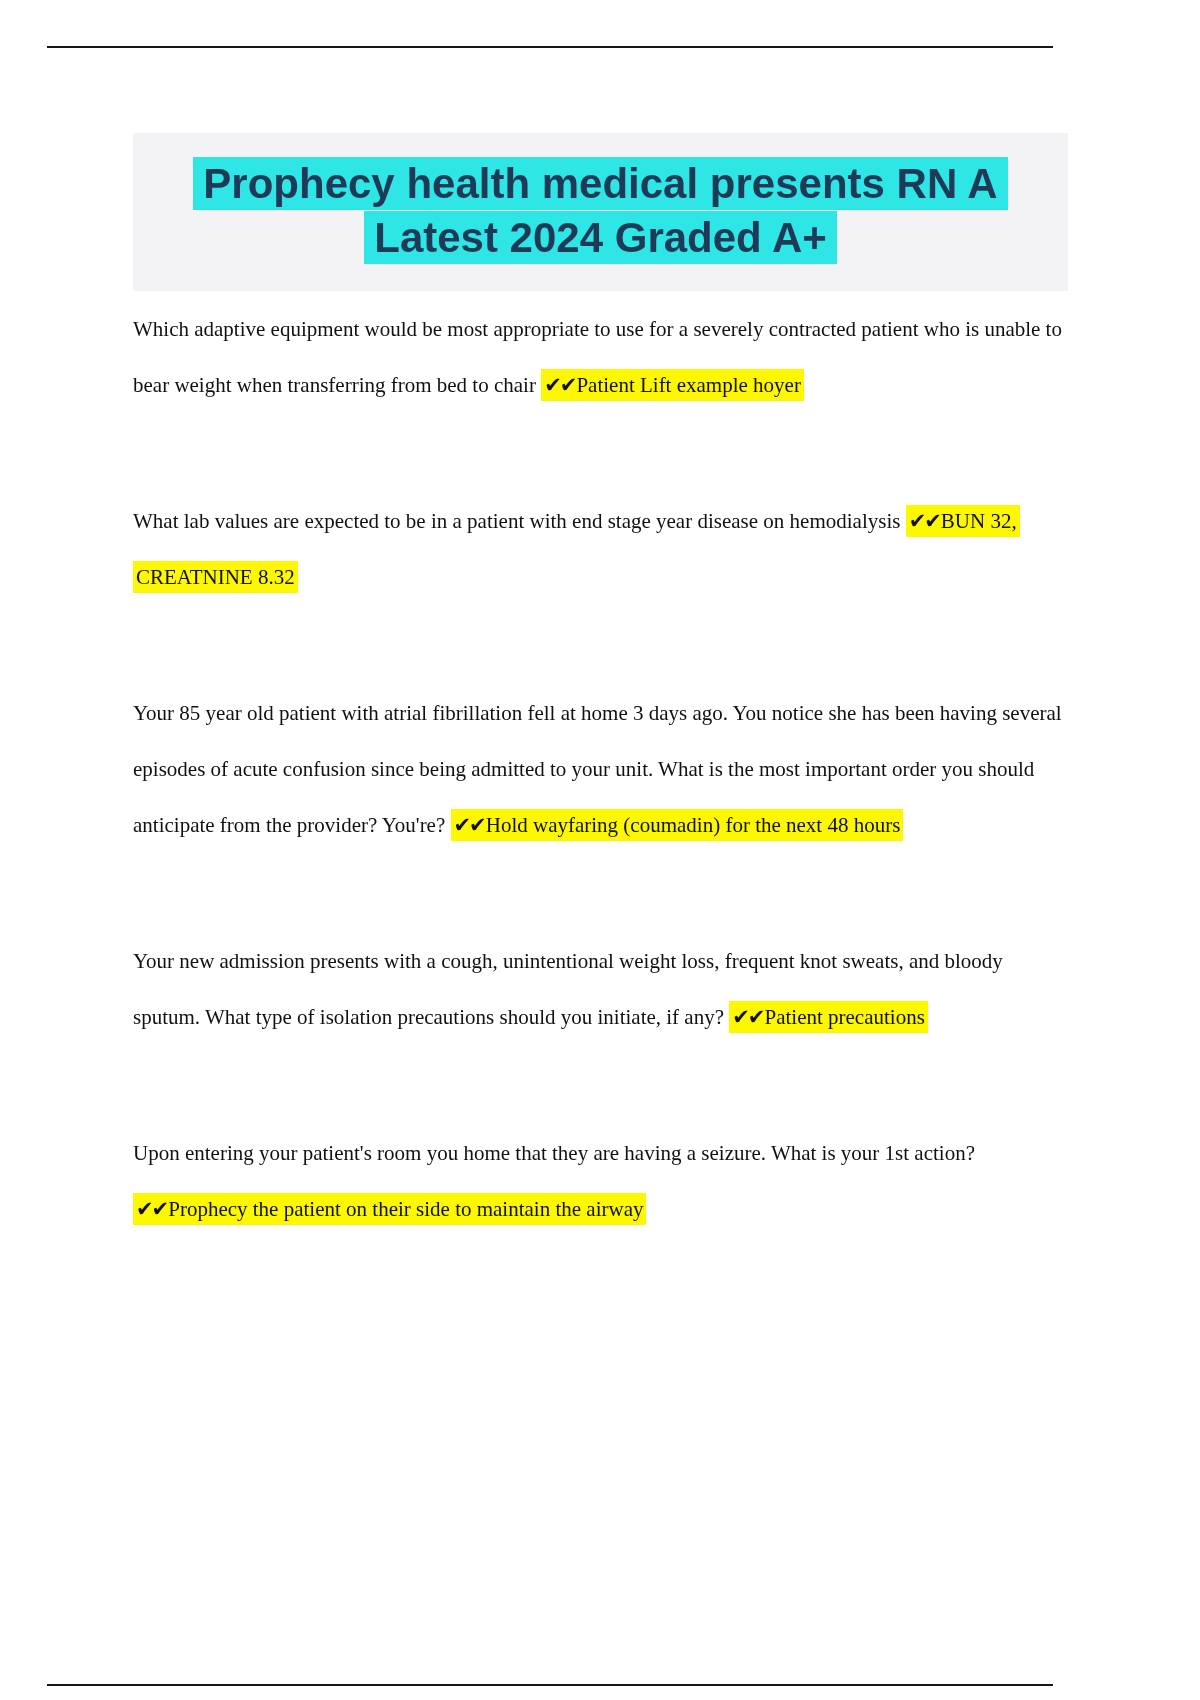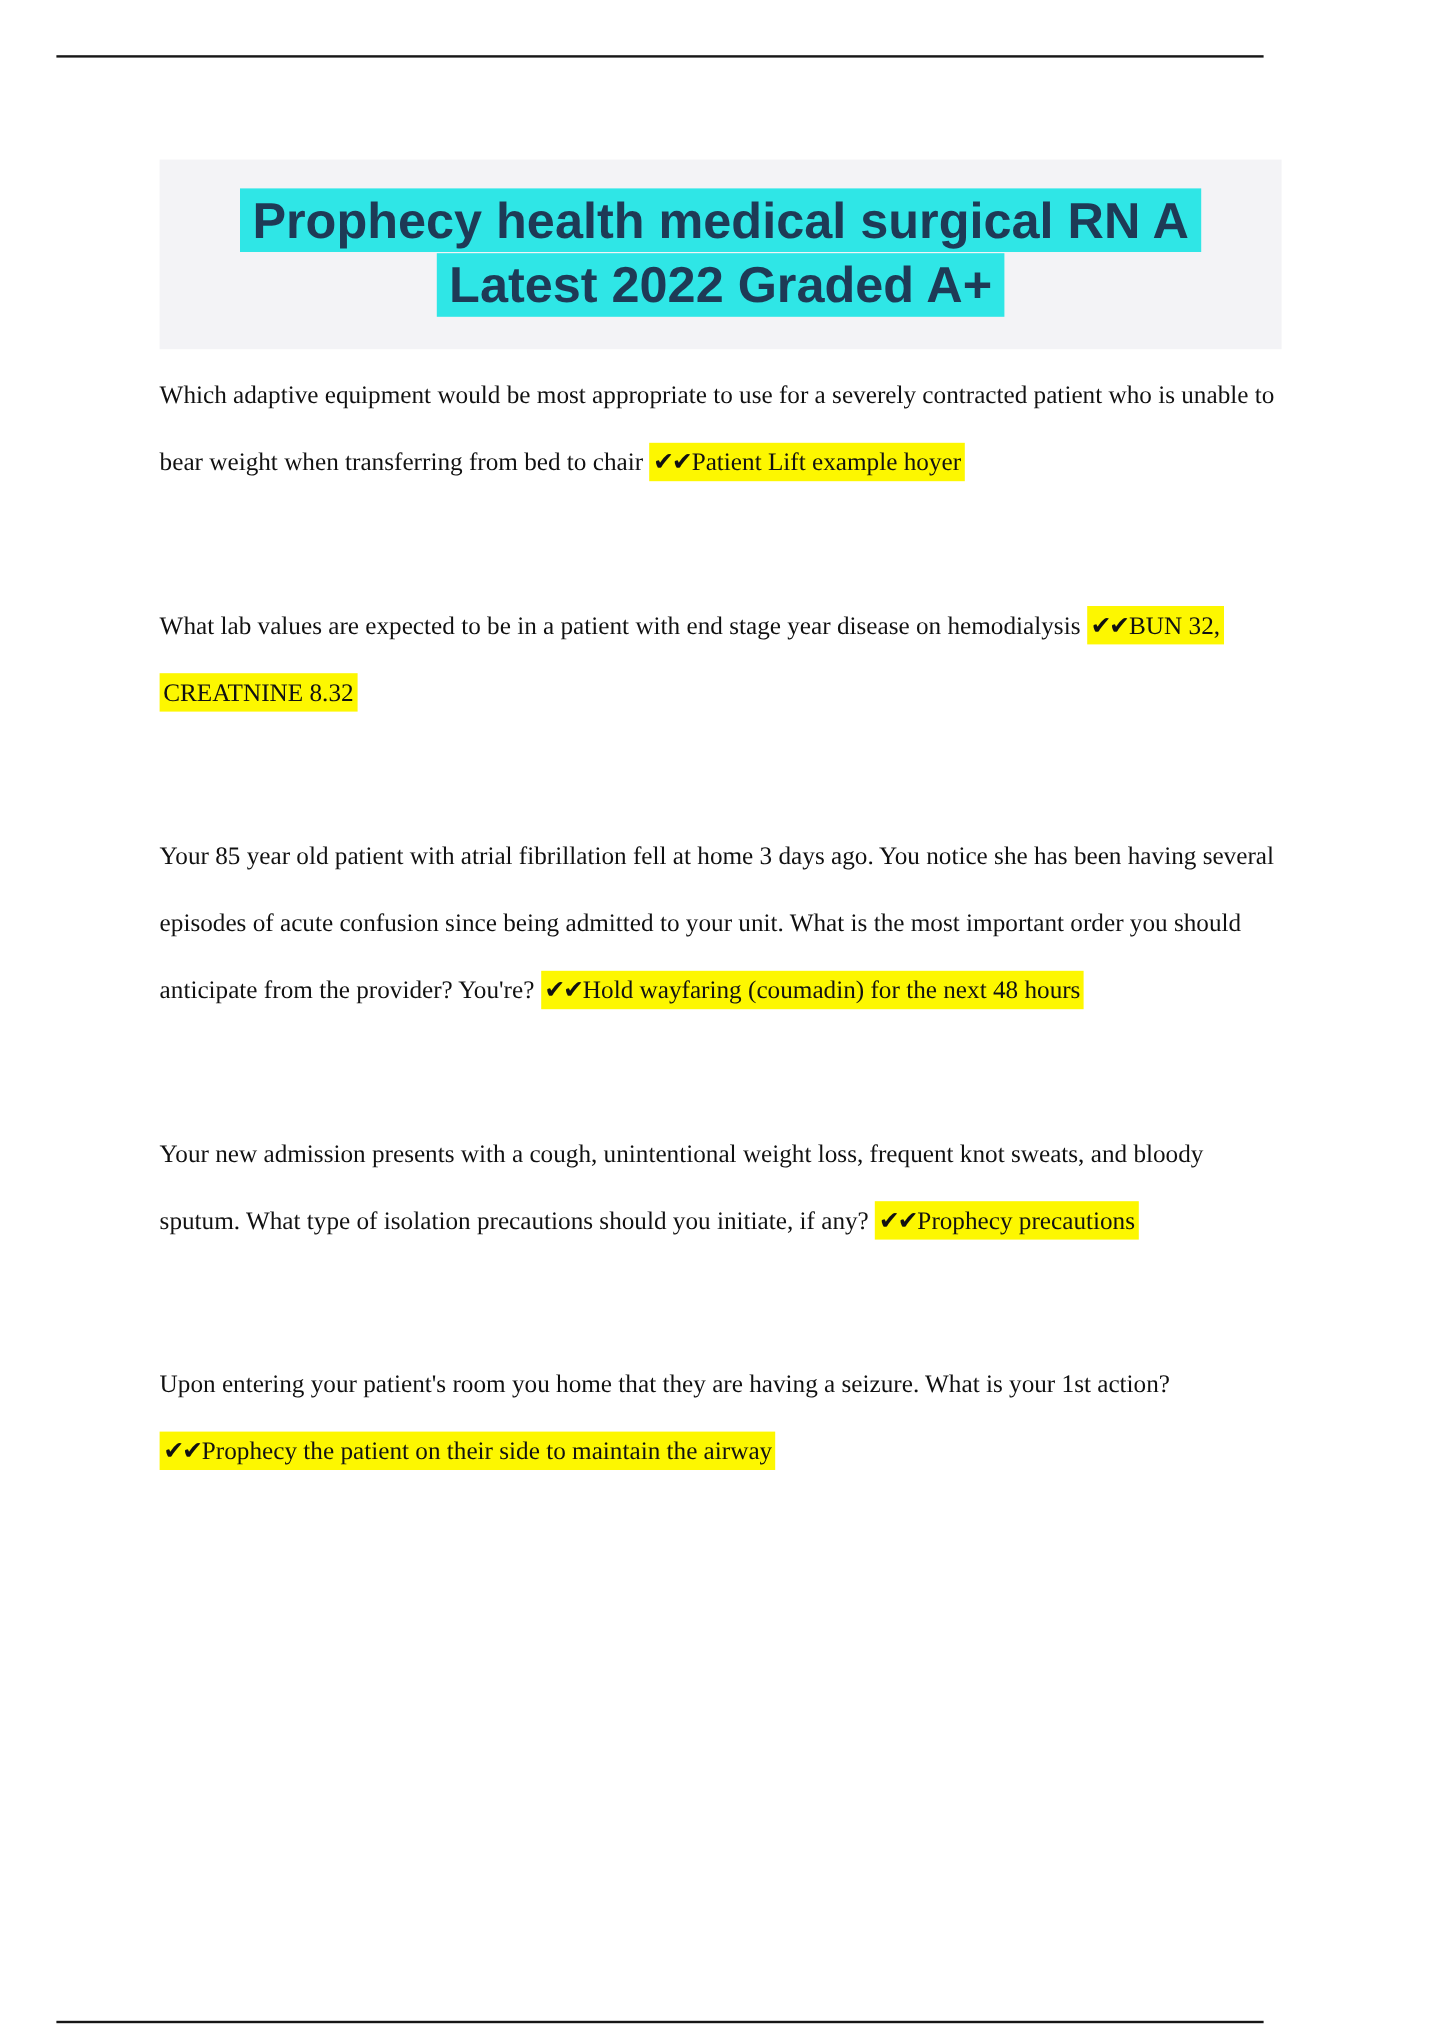--- a/index.html
+++ b/index.html
@@ -74,30 +74,30 @@
   }
 </style>
 </head>
 <body>
 
 <div class="page">
   <div class="rule rule-top"></div>
 
   <div class="content">
     <div class="title-band">
-      <h1 class="doc-title"><span class="hl">Prophecy health medical surgical RN A</span><br><span class="hl">Latest 2022 Graded A+</span></h1>
+      <h1 class="doc-title"><span class="hl">Prophecy health medical presents RN A</span><br><span class="hl">Latest 2024 Graded A+</span></h1>
     </div>
 
     <div id="qa-list">
   <p class="qa"><span class="q-text">Which adaptive equipment would be most appropriate to use for a severely contracted patient who is unable to bear weight when transferring from bed to chair</span> <span class="a-hl"><span class="checks">✔✔</span><span class="a-text">Patient Lift example hoyer</span></span></p>
 
   <p class="qa"><span class="q-text">What lab values are expected to be in a patient with end stage year disease on hemodialysis</span> <span class="a-hl"><span class="checks">✔✔</span><span class="a-text">BUN 32, CREATNINE 8.32</span></span></p>
 
   <p class="qa"><span class="q-text">Your 85 year old patient with atrial fibrillation fell at home 3 days ago. You notice she has been having several episodes of acute confusion since being admitted to your unit. What is the most important order you should anticipate from the provider? You're?</span> <span class="a-hl"><span class="checks">✔✔</span><span class="a-text">Hold wayfaring (coumadin) for the next 48 hours</span></span></p>
 
-  <p class="qa"><span class="q-text">Your new admission presents with a cough, unintentional weight loss, frequent knot sweats, and bloody sputum. What type of isolation precautions should you initiate, if any?</span> <span class="a-hl"><span class="checks">✔✔</span><span class="a-text">Prophecy precautions</span></span></p>
+  <p class="qa"><span class="q-text">Your new admission presents with a cough, unintentional weight loss, frequent knot sweats, and bloody sputum. What type of isolation precautions should you initiate, if any?</span> <span class="a-hl"><span class="checks">✔✔</span><span class="a-text">Patient precautions</span></span></p>
 
   <p class="qa"><span class="q-text">Upon entering your patient's room you home that they are having a seizure. What is your 1st action?</span> <span class="a-hl"><span class="checks">✔✔</span><span class="a-text">Prophecy the patient on their side to maintain the airway</span></span></p>
 </div>
   </div>
 
   <div class="rule rule-bottom"></div>
 </div>
 
 </body></html>

